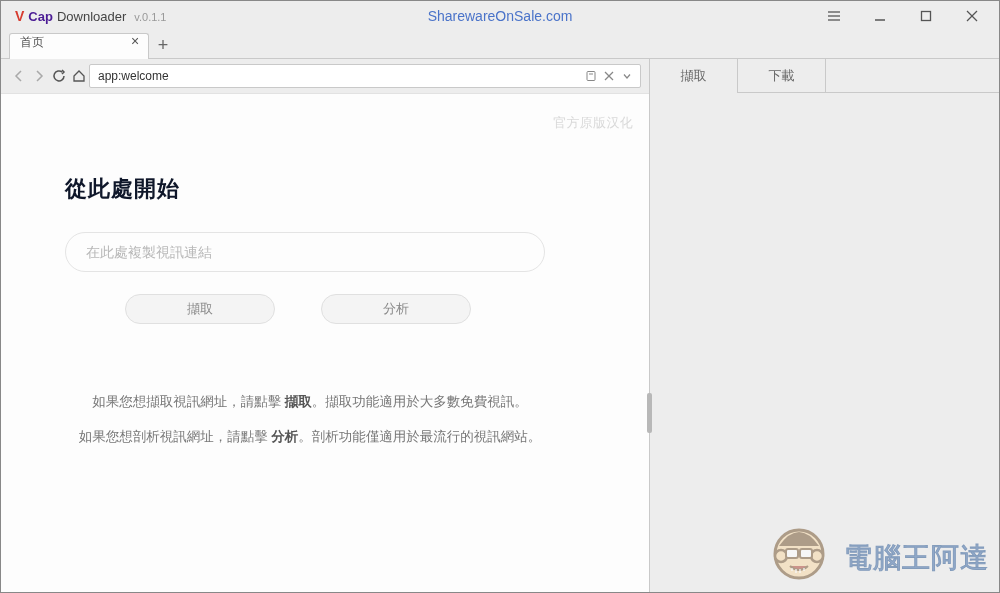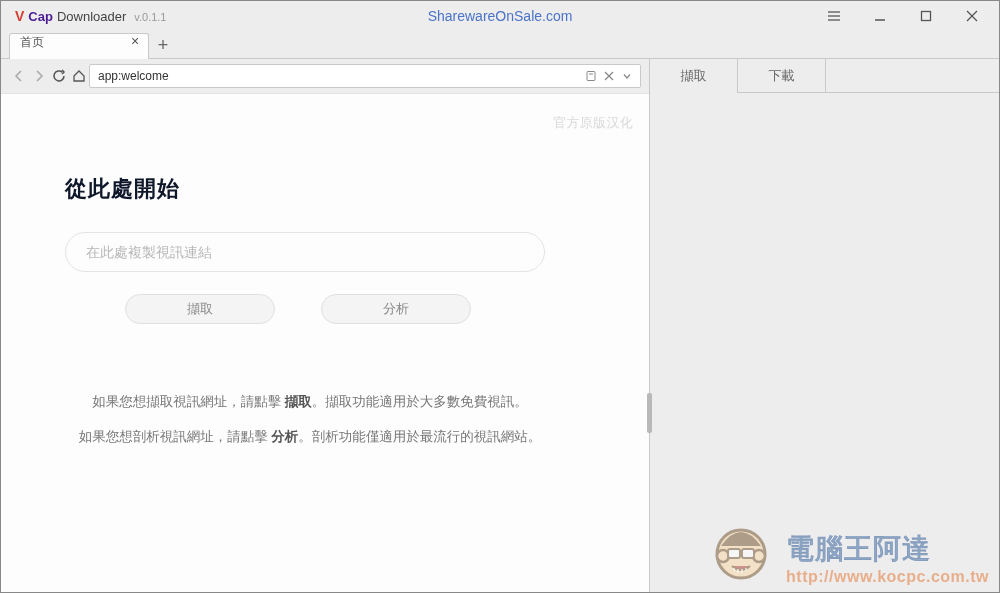--- a/index.html
+++ b/index.html
@@ -247,17 +247,16 @@
       <rect x="36" y="33" width="12" height="9" rx="2" fill="#fff" stroke="#7a5a36" stroke-width="2"></rect>
       <line x1="34" y1="37" x2="36" y2="37" stroke="#7a5a36" stroke-width="2"></line>
       <path d="M26 50 q9 8 18 0" fill="#b04a3c" stroke="#7a5a36" stroke-width="2"></path>
       <line x1="28" y1="52" x2="28" y2="55" stroke="#fff" stroke-width="1.3"></line>
       <line x1="32" y1="53" x2="32" y2="57" stroke="#fff" stroke-width="1.3"></line>
       <line x1="36" y1="53" x2="36" y2="57" stroke="#fff" stroke-width="1.3"></line>
       <line x1="40" y1="52" x2="40" y2="55" stroke="#fff" stroke-width="1.3"></line>
     </svg>
     <div class="wm-text">
       <div class="wm-cn">電腦王阿達</div>
-      <div class="wm-url">http://www.kocpc.com.tw</div>
     </div>
   </div>
 
 </div>
 
 </body></html>

